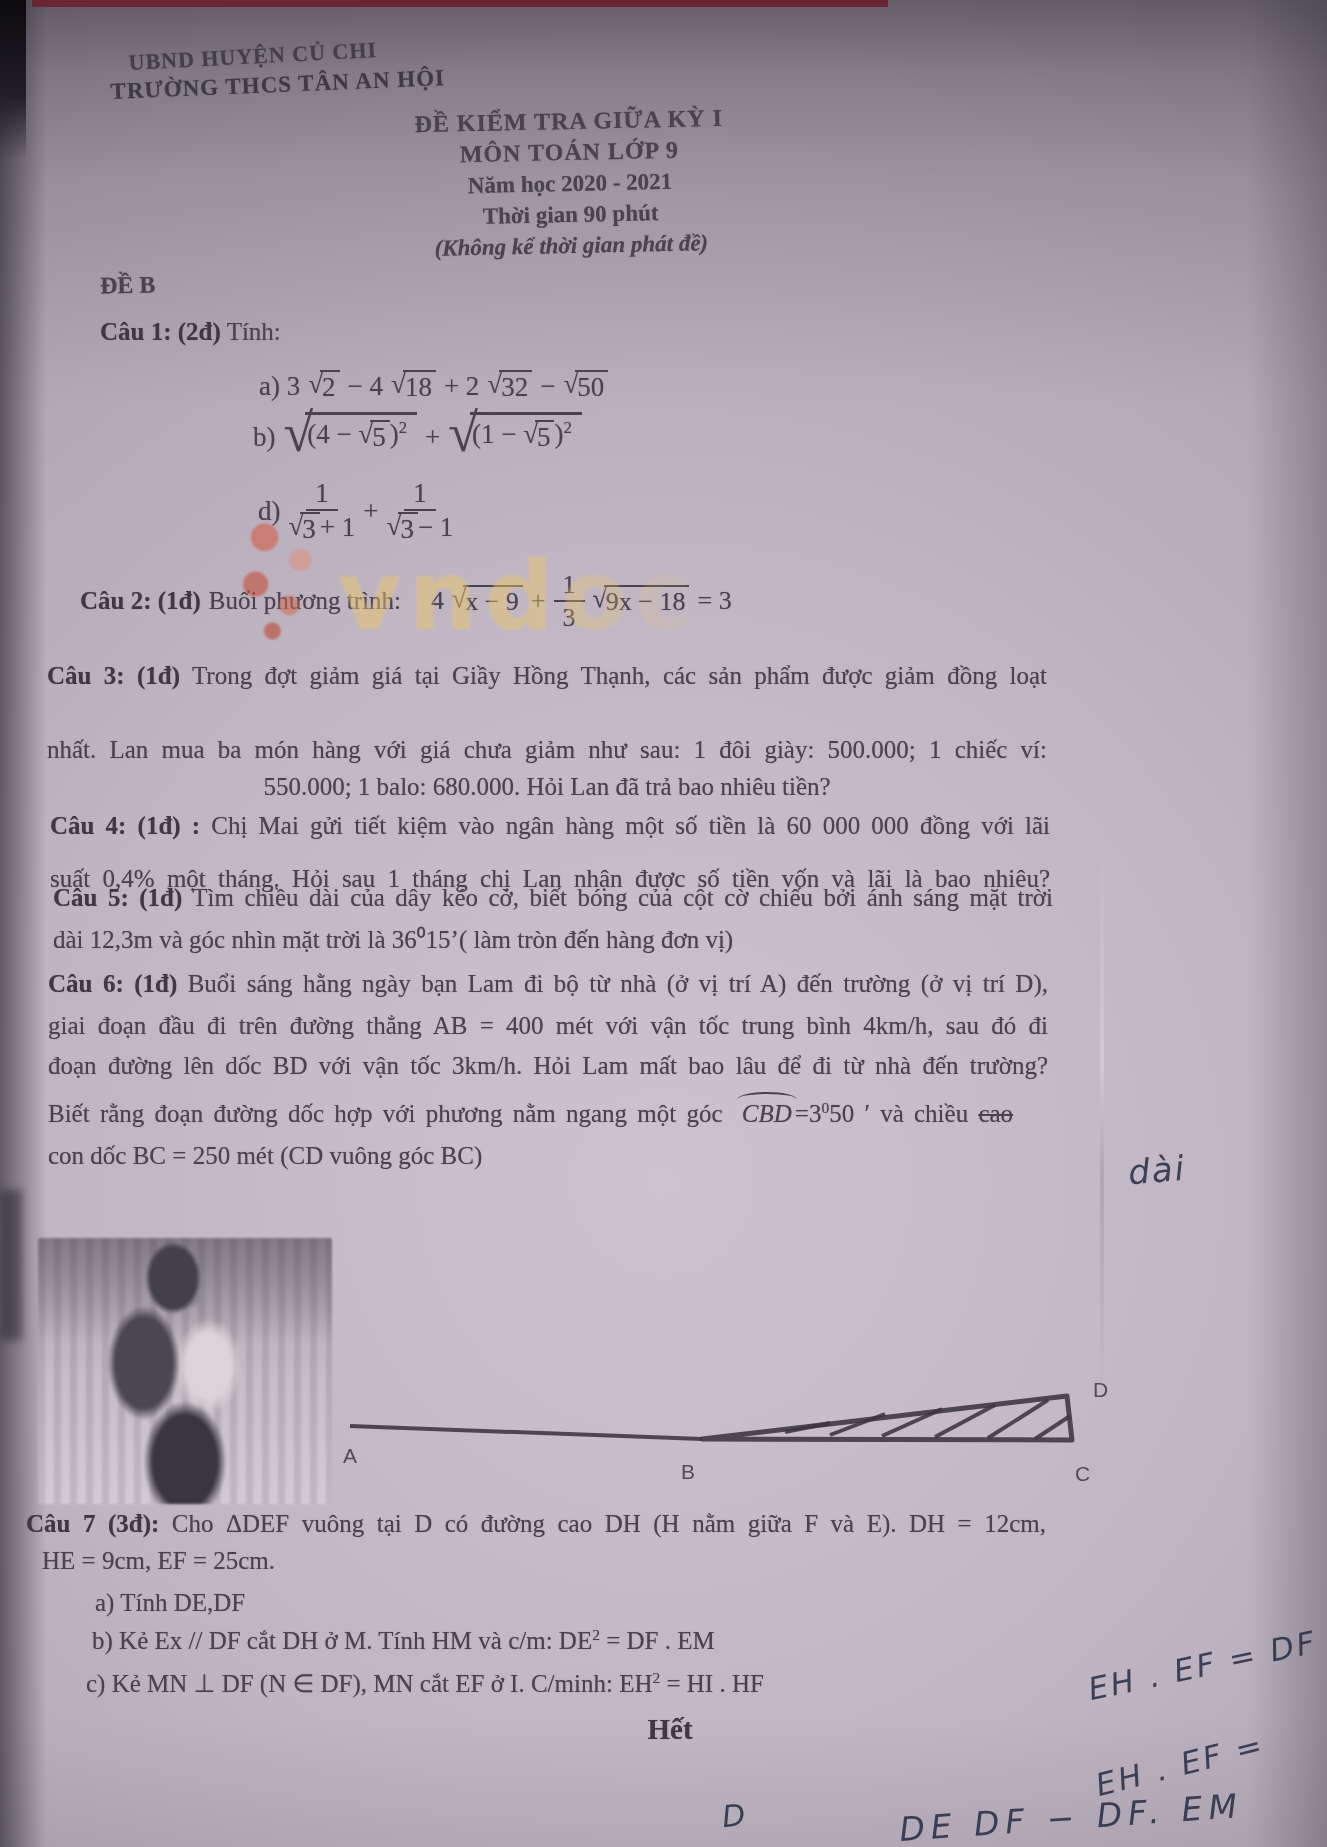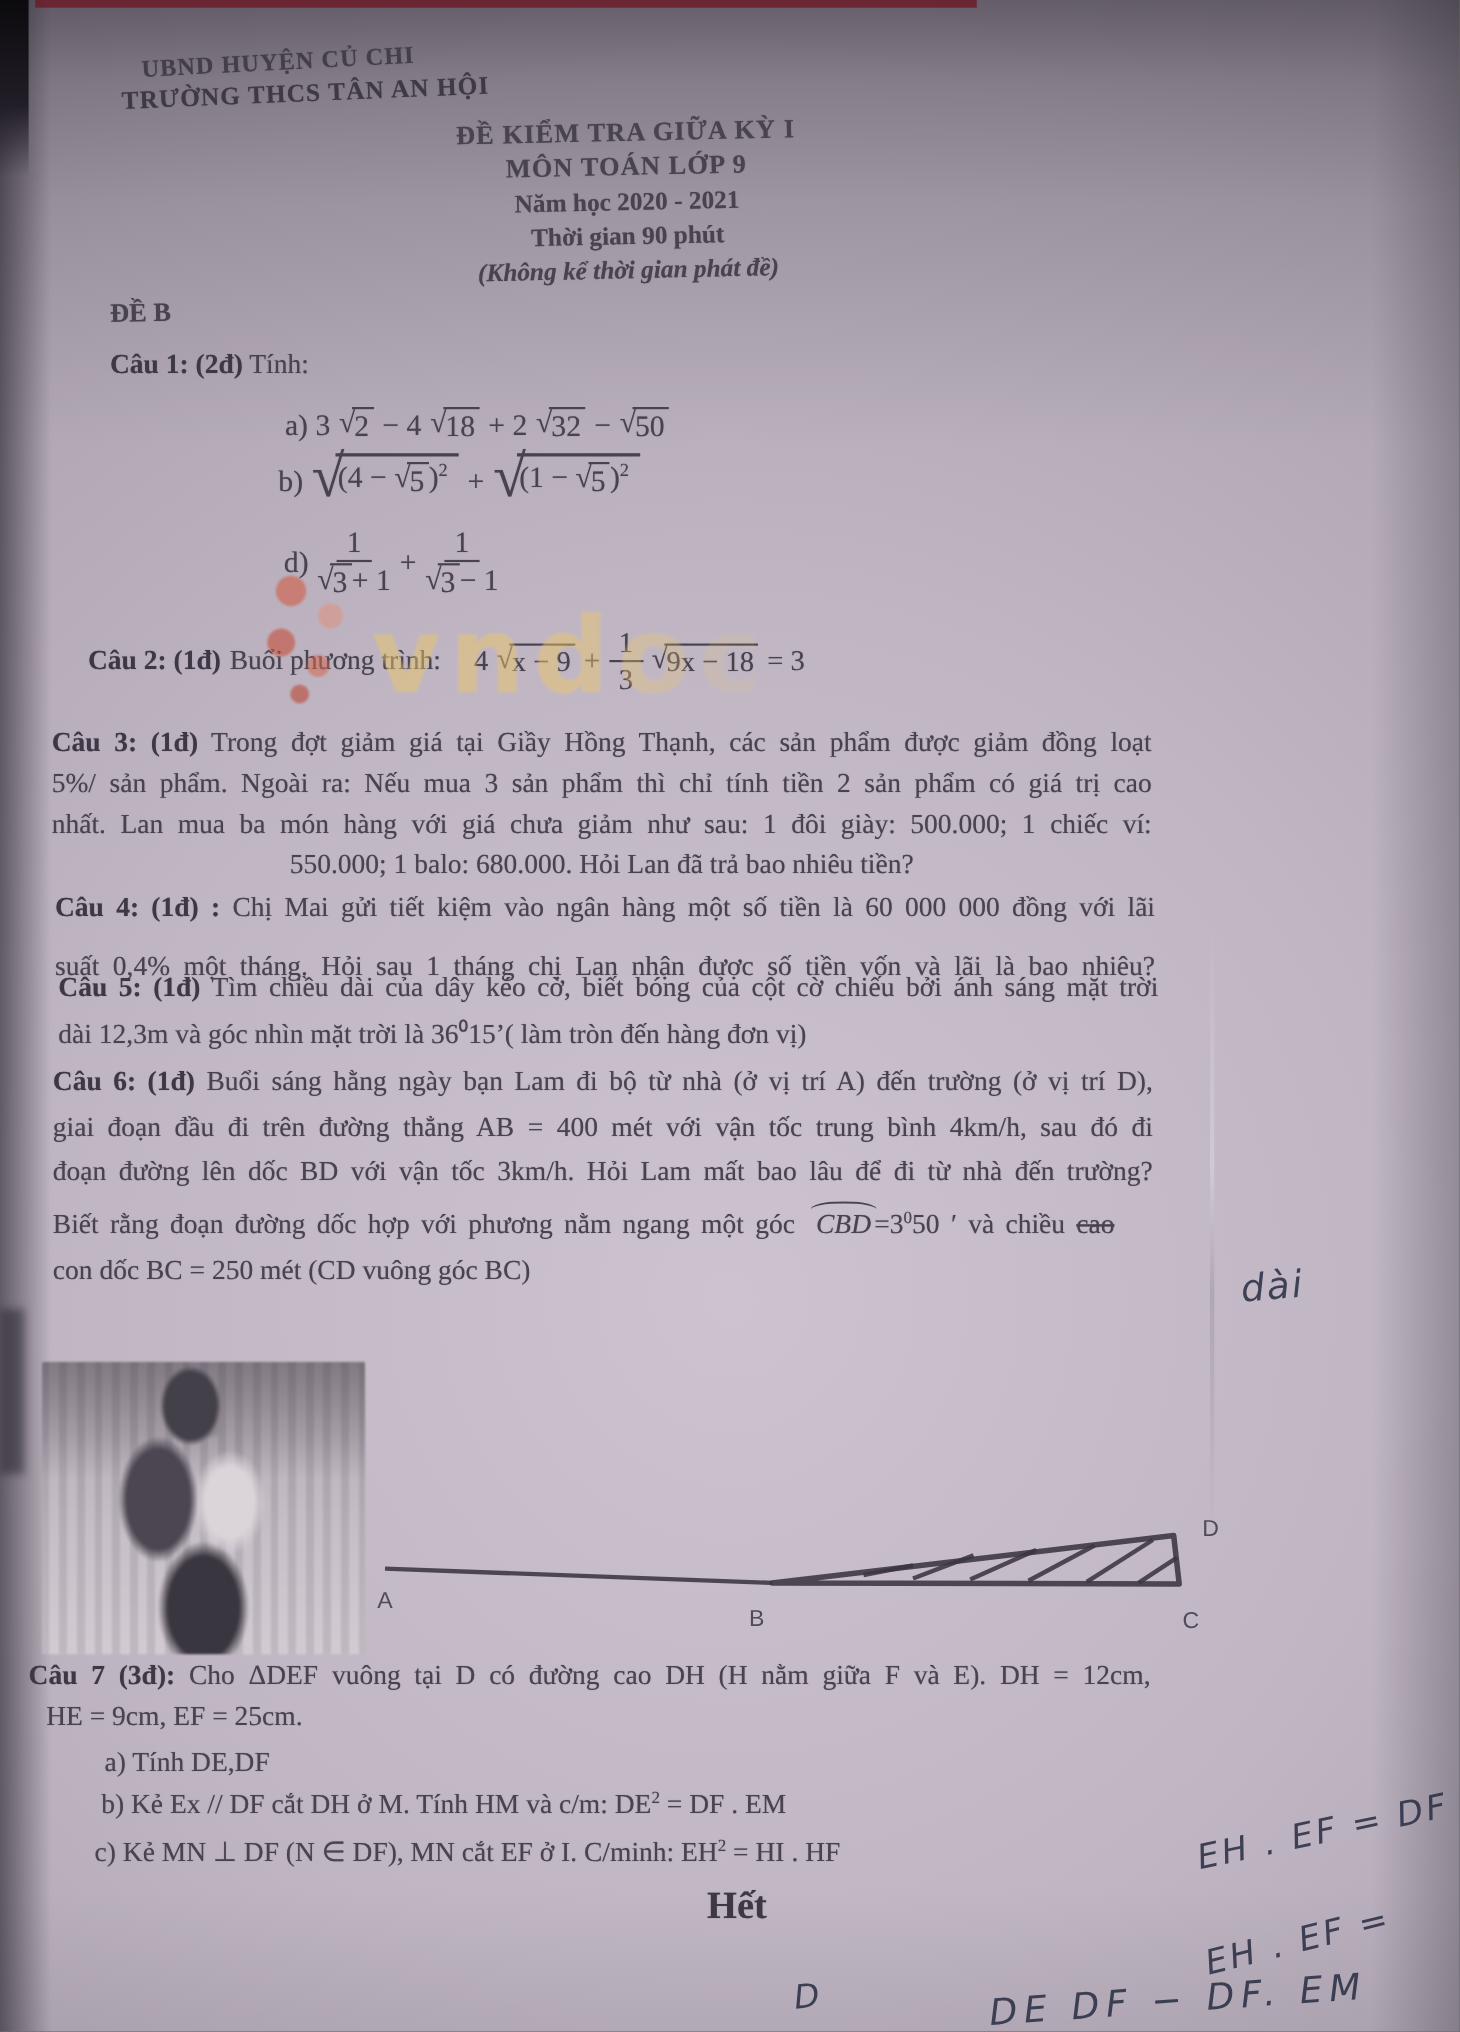--- a/index.html
+++ b/index.html
@@ -97,21 +97,21 @@
   .figlab{position:absolute;font-family:"Liberation Sans",sans-serif;font-size:21px;color:#514b59;}
   .labA{left:343px;top:1444px;} .labB{left:681px;top:1460px;}
   .labC{left:1075px;top:1462px;} .labD{left:1093px;top:1378px;}
 
   
   .p7a{left:26px;top:1510px;width:1020px;}
   .p7b{left:26px;top:1547px;margin-left:16px;}
   .p7i1{left:95px;top:1589px;}
   .p7i2{left:92px;top:1627px;}
   .p7i3{left:86px;top:1669px;}
-  .het{left:550px;top:1713px;width:240px;text-align:center;font-size:35px;font-weight:bold;color:#3e3845;}
+  .het{left:550px;top:1713px;width:240px;text-align:center;font-size:29px;font-weight:bold;color:#3e3845;}
 
   
   .hw{position:absolute;font-family:"DejaVu Sans",sans-serif;font-style:italic;
       color:#272c42;opacity:.85;white-space:nowrap;}
   .dai{left:1128px;top:1150px;font-size:34px;transform:rotate(-5deg);letter-spacing:2px;}
   .hn1{left:1085px;top:1672px;font-size:31px;letter-spacing:3px;transform:rotate(-12deg);transform-origin:left top;}
   .hn2{left:1092px;top:1768px;font-size:31px;letter-spacing:3px;transform:rotate(-14deg);transform-origin:left top;}
   .hn3{left:898px;top:1810px;font-size:33px;letter-spacing:6px;transform:rotate(-4deg);transform-origin:left top;}
   .hnD{left:722px;top:1798px;font-size:30px;transform:rotate(-6deg);}
 
@@ -233,21 +233,20 @@
         <span class="sqsign">√</span>
         <span class="ov">9x − 18</span>
       </span>
     <span>= 3</span>
   </div>
 
   <div class="wm wm-flower"></div>
   <div class="wm wm-text">vndoc</div>
 
   <div class="t jl p3a"><span class="b">Câu 3: (1đ)</span><span> Trong đợt giảm giá tại Giầy Hồng Thạnh, các sản phẩm được giảm đồng loạt</span></div>
-  <div class="t jl p3b">5%/ sản phẩm. Ngoài ra:  Nếu mua 3 sản phẩm thì chỉ tính tiền 2 sản phẩm có giá trị cao</div>
   <div class="t jl p3c">nhất. Lan mua ba món hàng với giá chưa giảm như sau: 1 đôi giày: 500.000; 1 chiếc ví:</div>
   <div class="t p3d">550.000; 1 balo: 680.000. Hỏi Lan đã trả bao nhiêu tiền?</div>
 
   <div class="t jl p4a"><span class="b">Câu 4: (1đ) :</span><span> Chị Mai gửi tiết kiệm vào ngân hàng một số tiền là 60 000 000 đồng với lãi</span></div>
   <div class="t jl p4b">suất 0,4% một tháng.  Hỏi sau 1 tháng chị Lan nhận được số tiền vốn và lãi là bao nhiêu?</div>
 
   <div class="t jl p5a"><span class="b">Câu 5: (1đ)</span><span> Tìm chiều dài của dây kéo cờ, biết bóng của cột cờ chiếu bởi ánh sáng mặt trời</span></div>
   <div class="t p5b">dài 12,3m và góc nhìn mặt trời là 36⁰15’( làm tròn đến hàng đơn vị)</div>
 
   <div class="t jl p6a"><span class="b">Câu 6: (1đ)</span><span>  Buổi sáng hằng ngày bạn Lam đi bộ từ nhà (ở vị trí A) đến trường (ở vị trí D),</span></div>

